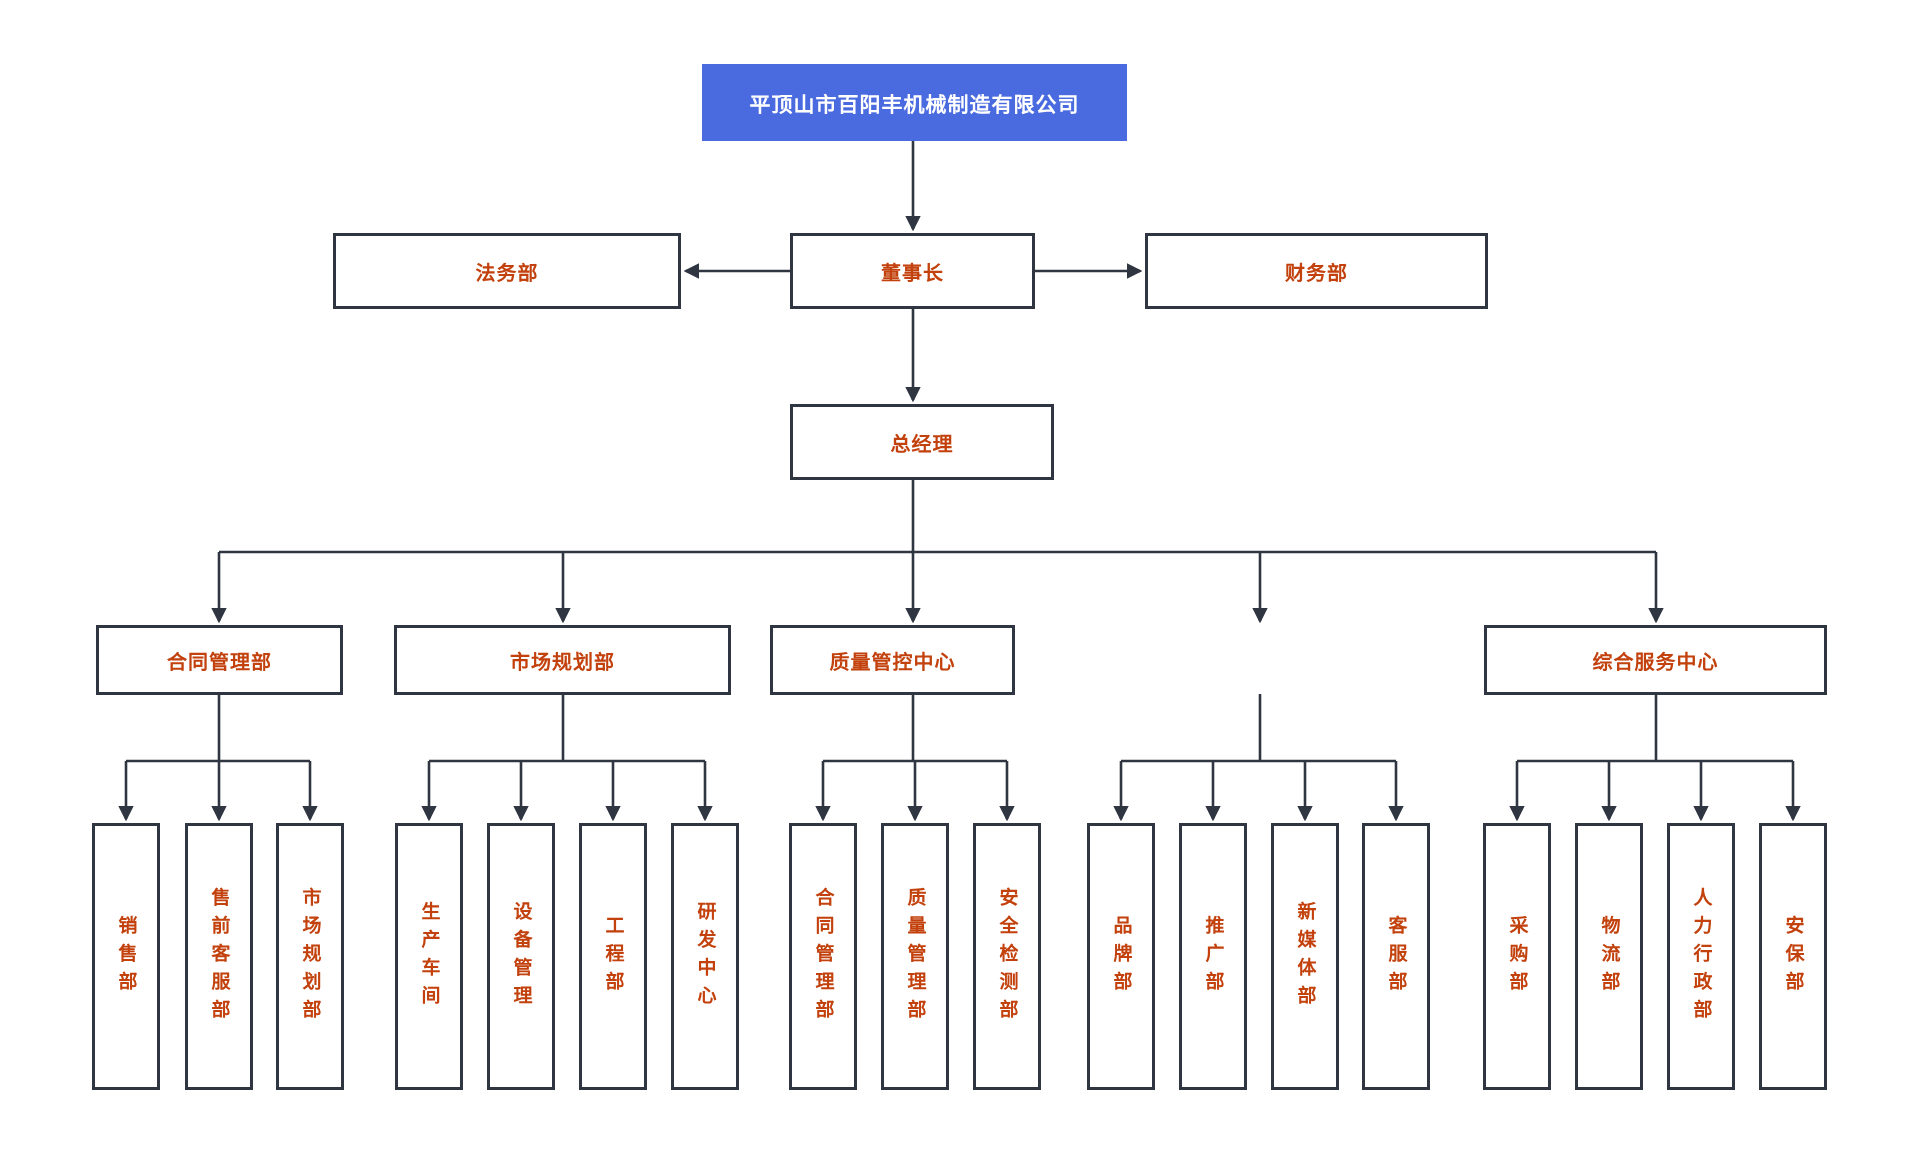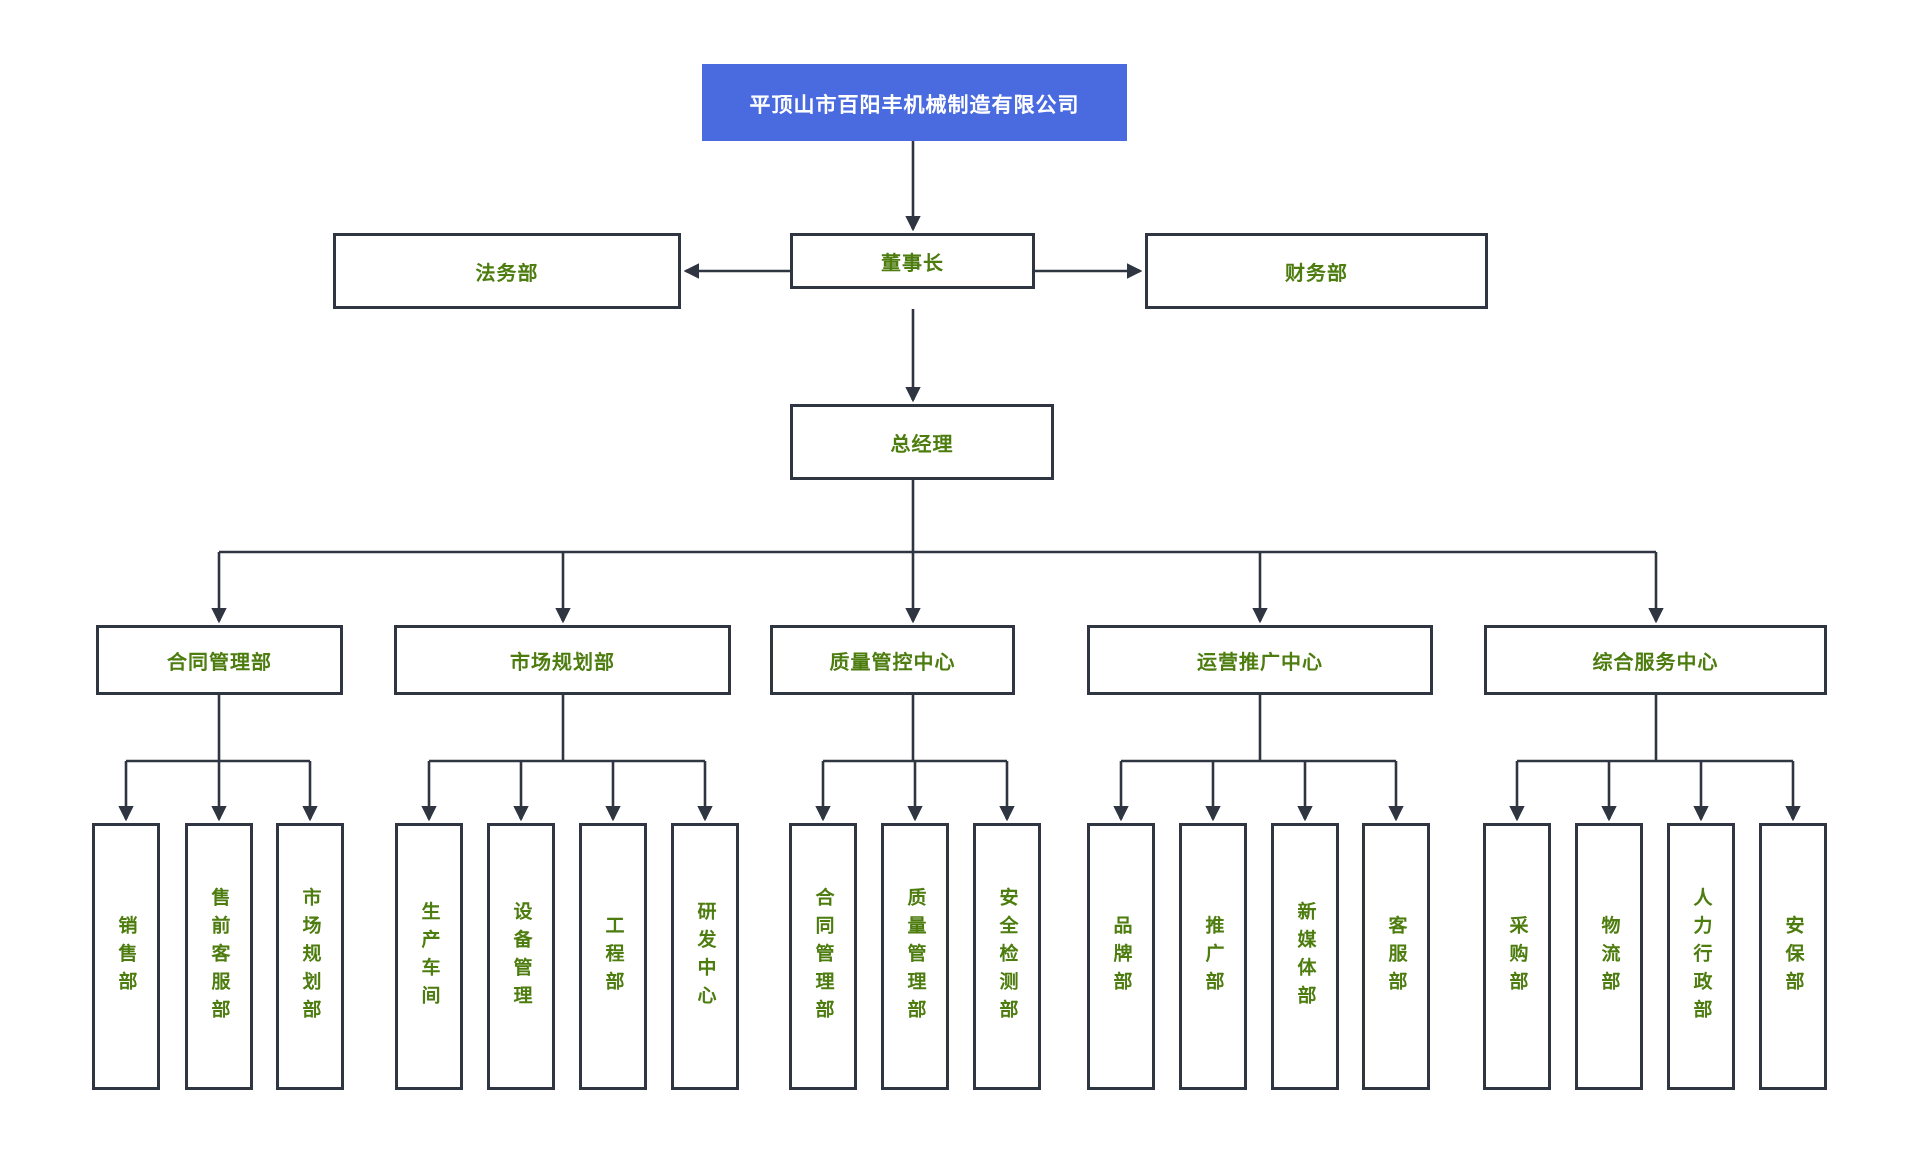--- a/index.html
+++ b/index.html
@@ -18,21 +18,21 @@
     width: 1920px; height: 1164px;
   }
   .node {
     position: absolute;
     box-sizing: border-box;
     background: #ffffff;
     border: 3px solid #2f3642;
     display: flex;
     align-items: center;
     justify-content: center;
-    color: #4d7c0f;
+    color: #c2410c;
     font-weight: bold;
     font-size: 20px;
     letter-spacing: 1px;
   }
   .node.root {
     background: #4a6ae0;
     border: none;
     color: #ffffff;
     font-size: 21px;
   }
@@ -109,43 +109,40 @@
     </g>
   </svg>
 
   <div class="node root" style="left:702px;top:64px;width:425px;height:77px">
     <span>平顶山市百阳丰机械制造有限公司</span>
   </div>
 
   <div class="node" style="left:333px;top:233px;width:348px;height:76px">
     <span>法务部</span>
   </div>
-  <div class="node" style="left:790px;top:233px;width:245px;height:56px">
+  <div class="node" style="left:790px;top:233px;width:245px;height:76px">
     <span>董事长</span>
   </div>
   <div class="node" style="left:1145px;top:233px;width:343px;height:76px">
     <span>财务部</span>
   </div>
 
   <div class="node" style="left:790px;top:404px;width:264px;height:76px">
     <span>总经理</span>
   </div>
 
   <div class="node" style="left:96px;top:625px;width:247px;height:70px">
     <span>合同管理部</span>
   </div>
   <div class="node" style="left:394px;top:625px;width:337px;height:70px">
     <span>市场规划部</span>
   </div>
   <div class="node" style="left:770px;top:625px;width:245px;height:70px">
     <span>质量管控中心</span>
   </div>
-  <div class="node" style="left:1087px;top:625px;width:346px;height:70px">
-    <span>运营推广中心</span>
-  </div>
   <div class="node" style="left:1484px;top:625px;width:343px;height:70px">
     <span>综合服务中心</span>
   </div>
 
   <div class="node vbox" style="left:92px;top:823px;width:68px;height:267px">
     <span class="vtext">销售部</span>
   </div>
   <div class="node vbox" style="left:185px;top:823px;width:68px;height:267px">
     <span class="vtext">售前客服部</span>
   </div>

